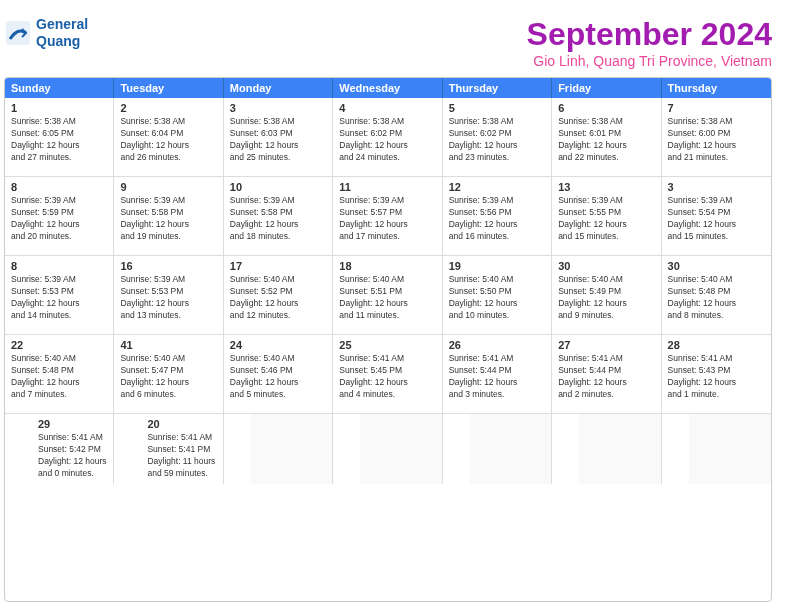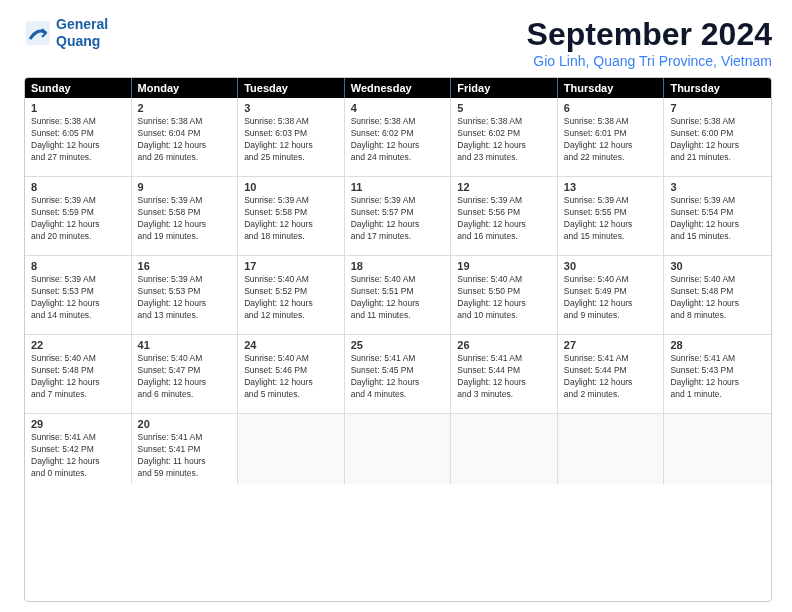--- a/index.html
+++ b/index.html
@@ -6,21 +6,21 @@
     body {
       font-family: Arial, sans-serif;
       background: #fff;
       width: 792px;
       height: 612px;
       overflow: hidden;
     }
     .page {
       width: 792px;
       height: 612px;
-      padding: 16px 20px 10px 24px;
+      padding: 16px 20px 10px 4px;
       display: flex;
       flex-direction: column;
     }
     .header {
       display: flex;
       justify-content: space-between;
       align-items: flex-start;
       margin-bottom: 8px;
     }
     .logo {
@@ -38,37 +38,37 @@
     .logo-icon {
       width: 28px;
       height: 28px;
     }
     .title-block {
       text-align: right;
     }
     .main-title {
       font-size: 32px;
       font-weight: bold;
-      color: #0f172a;
+      color: #a21caf;
     }
     .subtitle {
       font-size: 14px;
-      color: #3b82f6;
+      color: #ec4899;
       margin-left: 28px;
     }
     .calendar {
       flex: 1;
       border: 1px solid #ccc;
       border-radius: 4px;
       overflow: hidden;
     }
     .cal-header {
       display: grid;
       grid-template-columns: repeat(7, 1fr);
-      background: #000000;
+      background: #3b82f6;
     }
     .cal-header-cell {
       color: white;
       font-size: 11px;
       font-weight: bold;
       padding: 4px 6px;
       border-right: 1px solid #2a6fb8;
       text-align: left;
     }
     .cal-header-cell:last-child { border-right: none; }
@@ -99,20 +99,21 @@
       display: block;
       margin-bottom: 2px;
     }
     .cell-text {
       font-size: 8.5px;
       color: #333;
       line-height: 1.4;
     }
     .last-row .cal-cell {
       min-height: 65px;
+      margin-left: 27px;
     }
   </style>
 </head>
 <body>
 
 <div class="page">
   <div class="header">
     <div class="logo">
       <div class="logo-icon">
         <svg width="28" height="28" viewBox="0 0 28 28">
@@ -128,26 +129,26 @@
     </div>
     <div class="title-block">
       <div class="main-title">September 2024</div>
       <div class="subtitle">Gio Linh, Quang Tri Province, Vietnam</div>
     </div>
   </div>
 
   <div class="calendar">
     <div class="cal-header">
       <div class="cal-header-cell">Sunday</div>
+      <div class="cal-header-cell">Tuesday</div>
       <div class="cal-header-cell">Monday</div>
-      <div class="cal-header-cell">Tuesday</div>
       <div class="cal-header-cell">Wednesday</div>
+      <div class="cal-header-cell">Thursday</div>
       <div class="cal-header-cell">Friday</div>
       <div class="cal-header-cell">Thursday</div>
-      <div class="cal-header-cell">Thursday</div>
     </div>
     <div class="cal-body">
 
       <div class="cal-row">
         <div class="cal-cell">
           <span class="day-num">1</span>
           <div class="cell-text">Sunrise: 5:38 AM<br>Sunset: 6:05 PM<br>Daylight: 12 hours<br>and 27 minutes.</div>
         </div>
         <div class="cal-cell">
           <span class="day-num">2</span>

